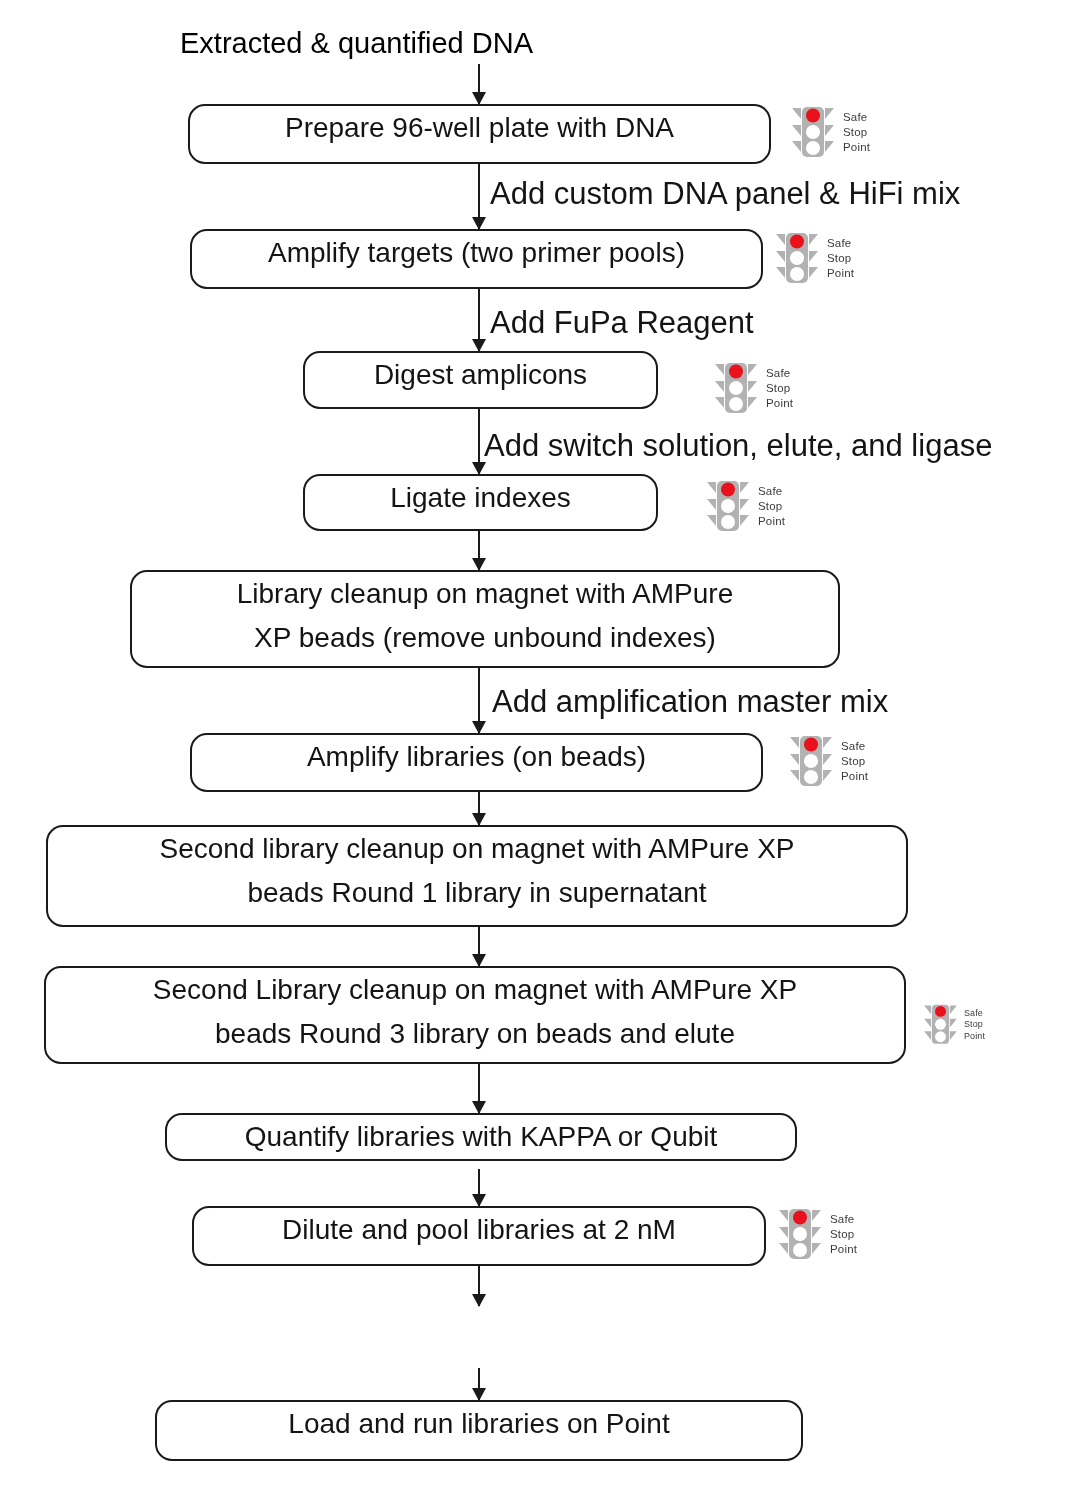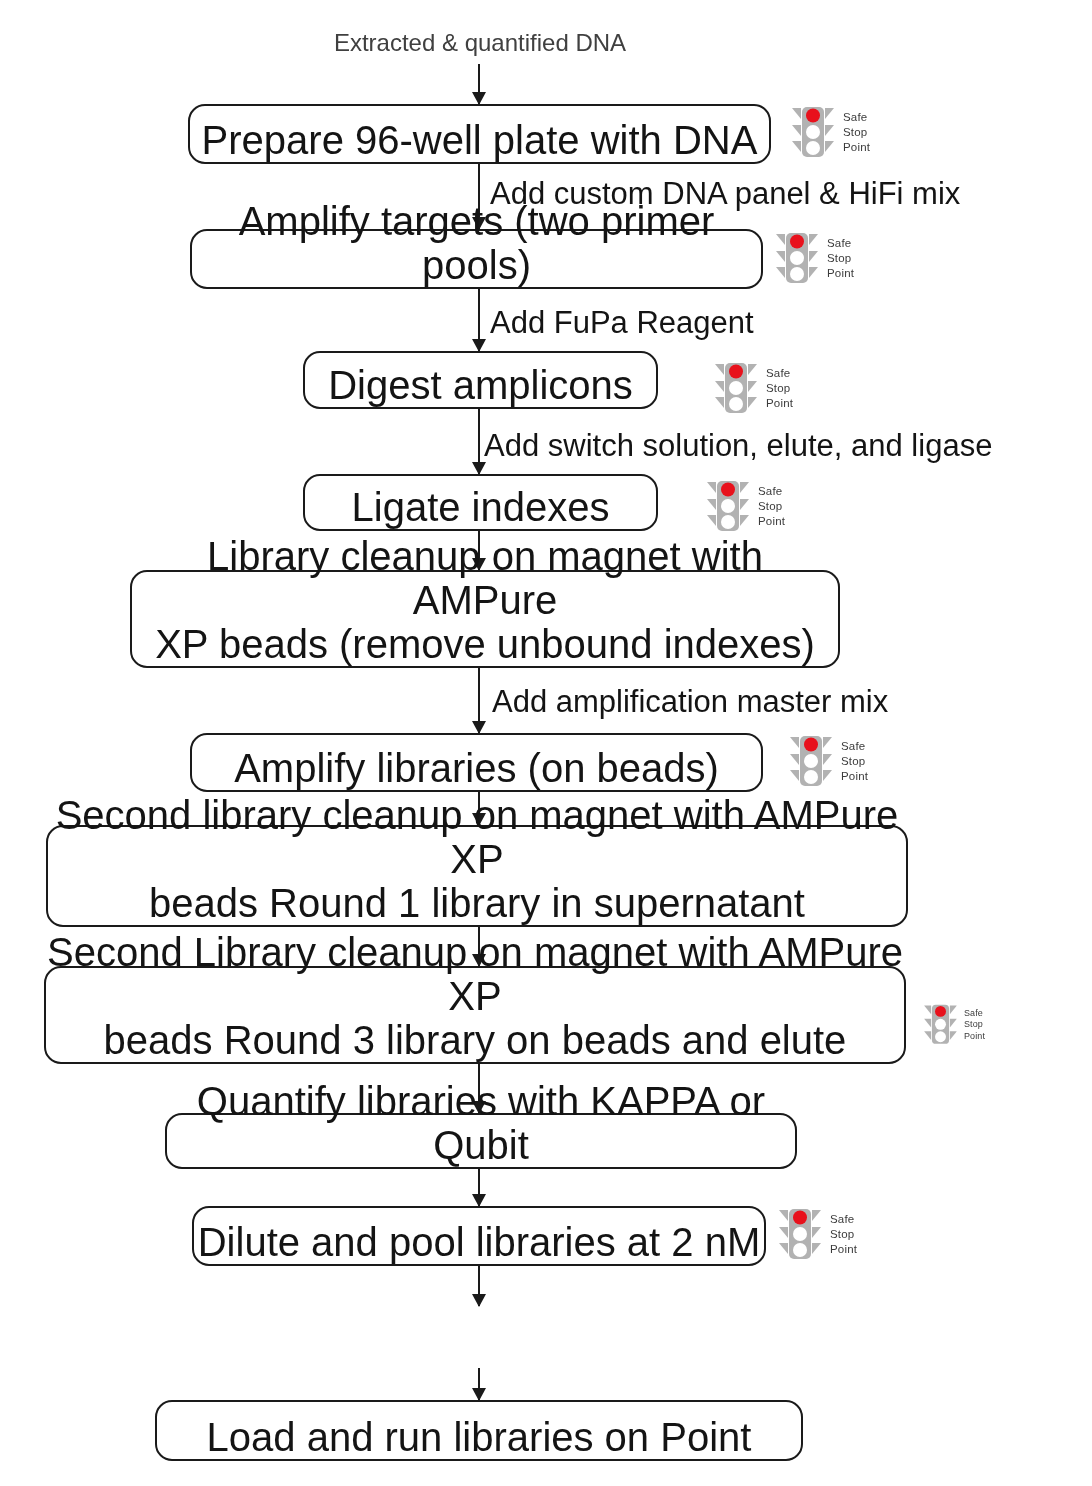--- a/index.html
+++ b/index.html
@@ -6,37 +6,36 @@
   #canvas {
     position:relative;
     width:1092px; height:1486px;
     background:#ffffff;
     font-family:"Liberation Sans","DejaVu Sans",sans-serif;
     color:#141414;
     overflow:hidden;
   }
   .diagram-title {
     position:absolute;
-    font-size:24px;
+    font-size:29px;
     line-height:38px;
-    text-align:center;
     white-space:nowrap;
-    color:#404040;
+    color:#000000;
   }
   .box {
     position:absolute;
     border:2.5px solid #1a1a1a;
     border-radius:17px;
     background:#ffffff;
     display:flex;
     flex-direction:column;
     align-items:center;
-    justify-content:flex-end;
+    justify-content:flex-start;
     text-align:center;
-    font-size:40px;
+    font-size:28px;
     line-height:44px;
     color:#141414;
     box-sizing:border-box;
   }
   .edge-label {
     position:absolute;
     font-size:31px;
     line-height:36px;
     white-space:nowrap;
     color:#141414;
@@ -127,21 +126,21 @@
   <div class="box" style="left:46px; top:825px; width:862px; height:102px;">
     <div>Second library cleanup on magnet with AMPure XP</div>
     <div>beads Round 1 library in supernatant</div>
   </div>
 
   <div class="box" style="left:44px; top:966px; width:862px; height:98px;">
     <div>Second Library cleanup on magnet with AMPure XP</div>
     <div>beads Round 3 library on beads and elute</div>
   </div>
 
-  <div class="box" style="left:165px; top:1113px; width:632px; height:56px;">
+  <div class="box" style="left:165px; top:1113px; width:632px; height:48px;">
     <div>Quantify libraries with KAPPA or Qubit</div>
   </div>
 
   <div class="box" style="left:192px; top:1206px; width:574px; height:60px;">
     <div>Dilute and pool libraries at 2 nM</div>
   </div>
 
 
   <div class="box" style="left:155px; top:1400px; width:648px; height:61px;">
     <div>Load and run libraries on Point</div>

